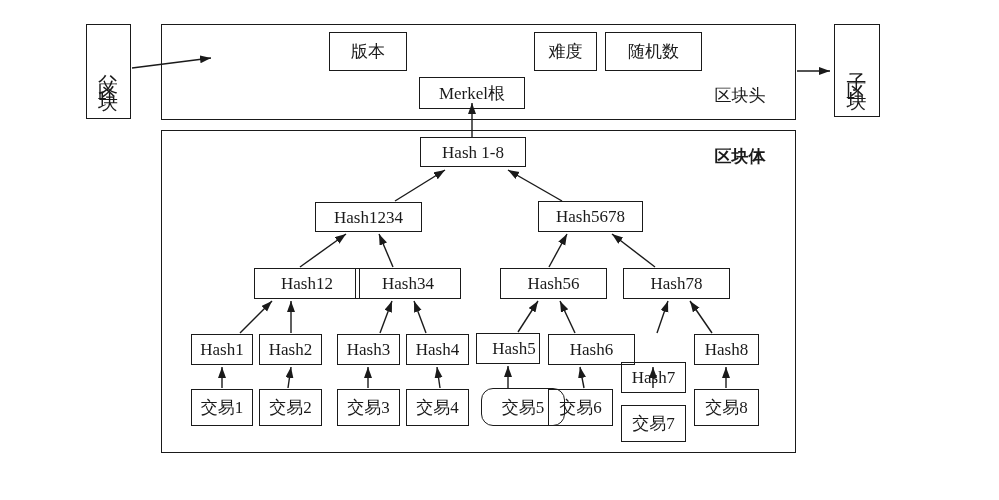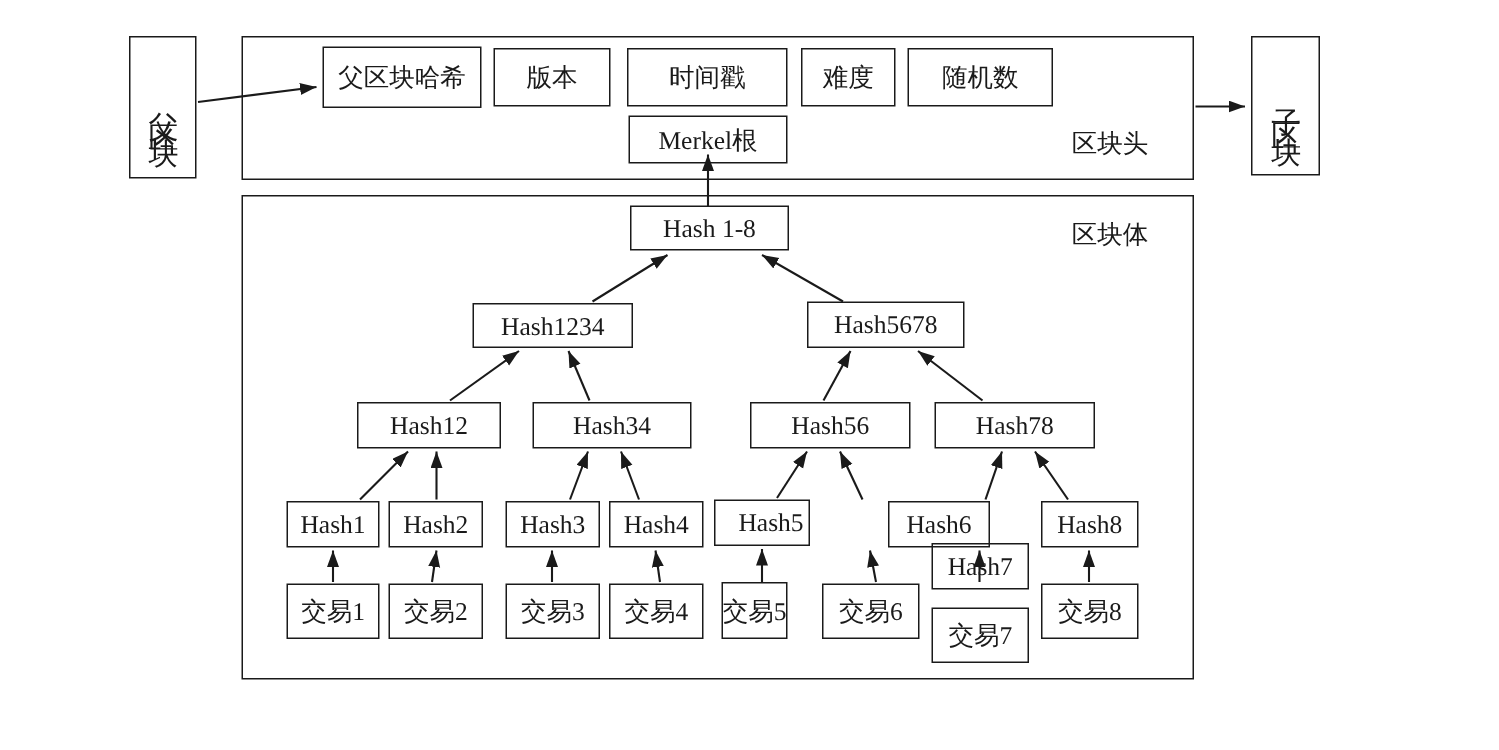--- a/index.html
+++ b/index.html
@@ -58,60 +58,58 @@
 <div class="canvas">
 
   <div class="box vtext" style="left:86px; top:24px; width:45px; height:95px;">父区块</div>
 
   <div class="box container-box" style="left:161px; top:24px; width:635px; height:96px;"></div>
 
   <div class="box container-box" style="left:161px; top:130px; width:635px; height:323px;"></div>
 
   <div class="box vtext" style="left:834px; top:24px; width:46px; height:93px;">子区块</div>
 
-  <div class="box" style="left:215px; top:31px; width:106px; height:41px;">父区块哈希</div>
 
   <div class="box" style="left:329px; top:32px; width:78px; height:39px;">版本</div>
 
-  <div class="box" style="left:418px; top:32px; width:107px; height:39px;">时间戳</div>
 
   <div class="box" style="left:534px; top:32px; width:63px; height:39px;">难度</div>
 
   <div class="box" style="left:605px; top:32px; width:97px; height:39px;">随机数</div>
 
   <div class="box" style="left:419px; top:77px; width:106px; height:32px;">Merkel根</div>
 
   <div class="free-label" style="left:695px; top:87px; width:90px;">区块头</div>
 
-  <div class="free-label" style="left:695px; top:148px; width:90px;">区块体</div>
+  <div class="free-label" style="left:695px; top:148px; width:90px;font-weight:bold;">区块体</div>
 
   <div class="box" style="left:420px; top:137px; width:106px; height:30px;">Hash 1-8</div>
 
   <div class="box" style="left:315px; top:202px; width:107px; height:30px;">Hash1234</div>
   <div class="box" style="left:538px; top:201px; width:105px; height:31px;">Hash5678</div>
 
-  <div class="box" style="left:238px; top:268px; width:96px; height:31px;">Hash12</div>
+  <div class="box" style="left:254px; top:268px; width:106px; height:31px;">Hash12</div>
   <div class="box" style="left:355px; top:268px; width:106px; height:31px;">Hash34</div>
   <div class="box" style="left:500px; top:268px; width:107px; height:31px;">Hash56</div>
   <div class="box" style="left:623px; top:268px; width:107px; height:31px;">Hash78</div>
 
   <div class="box" style="left:191px; top:334px; width:62px; height:31px;">Hash1</div>
   <div class="box" style="left:259px; top:334px; width:63px; height:31px;">Hash2</div>
   <div class="box" style="left:337px; top:334px; width:63px; height:31px;">Hash3</div>
   <div class="box" style="left:406px; top:334px; width:63px; height:31px;">Hash4</div>
   <div class="box" style="left:476px; top:333px; width:64px; height:31px;padding-left:12px;">Hash5</div>
-  <div class="box" style="left:548px; top:334px; width:68px; height:31px;margin-left:44px;">Hash6</div>
+  <div class="box" style="left:548px; top:334px; width:87px; height:31px;">Hash6</div>
   <div class="box" style="left:621px; top:334px; width:65px; height:31px;margin-top:28px;">Hash7</div>
   <div class="box" style="left:694px; top:334px; width:65px; height:31px;">Hash8</div>
 
   <div class="box tx" style="left:191px; top:389px; width:62px; height:37px;">交易1</div>
   <div class="box tx" style="left:259px; top:389px; width:63px; height:37px;">交易2</div>
   <div class="box tx" style="left:337px; top:389px; width:63px; height:37px;">交易3</div>
   <div class="box tx" style="left:406px; top:389px; width:63px; height:37px;">交易4</div>
-  <div class="box tx" style="left:481px; top:388px; width:44px; height:38px;">交易5</div>
+  <div class="box tx" style="left:481px; top:388px; width:84px; height:38px;border-radius:12px;">交易5</div>
   <div class="box tx" style="left:548px; top:389px; width:65px; height:37px;">交易6</div>
   <div class="box tx" style="left:621px; top:405px; width:65px; height:37px;">交易7</div>
   <div class="box tx" style="left:694px; top:389px; width:65px; height:37px;">交易8</div>
 
   <svg class="arrow-layer" width="999" height="500" viewBox="0 0 999 500">
     <defs>
       <marker id="ah" markerUnits="userSpaceOnUse" markerWidth="12" markerHeight="9" refX="11" refY="4" orient="auto">
         <path d="M0,0 L11,4 L0,8 z" fill="#1a1a1a"></path>
       </marker>
     </defs>

